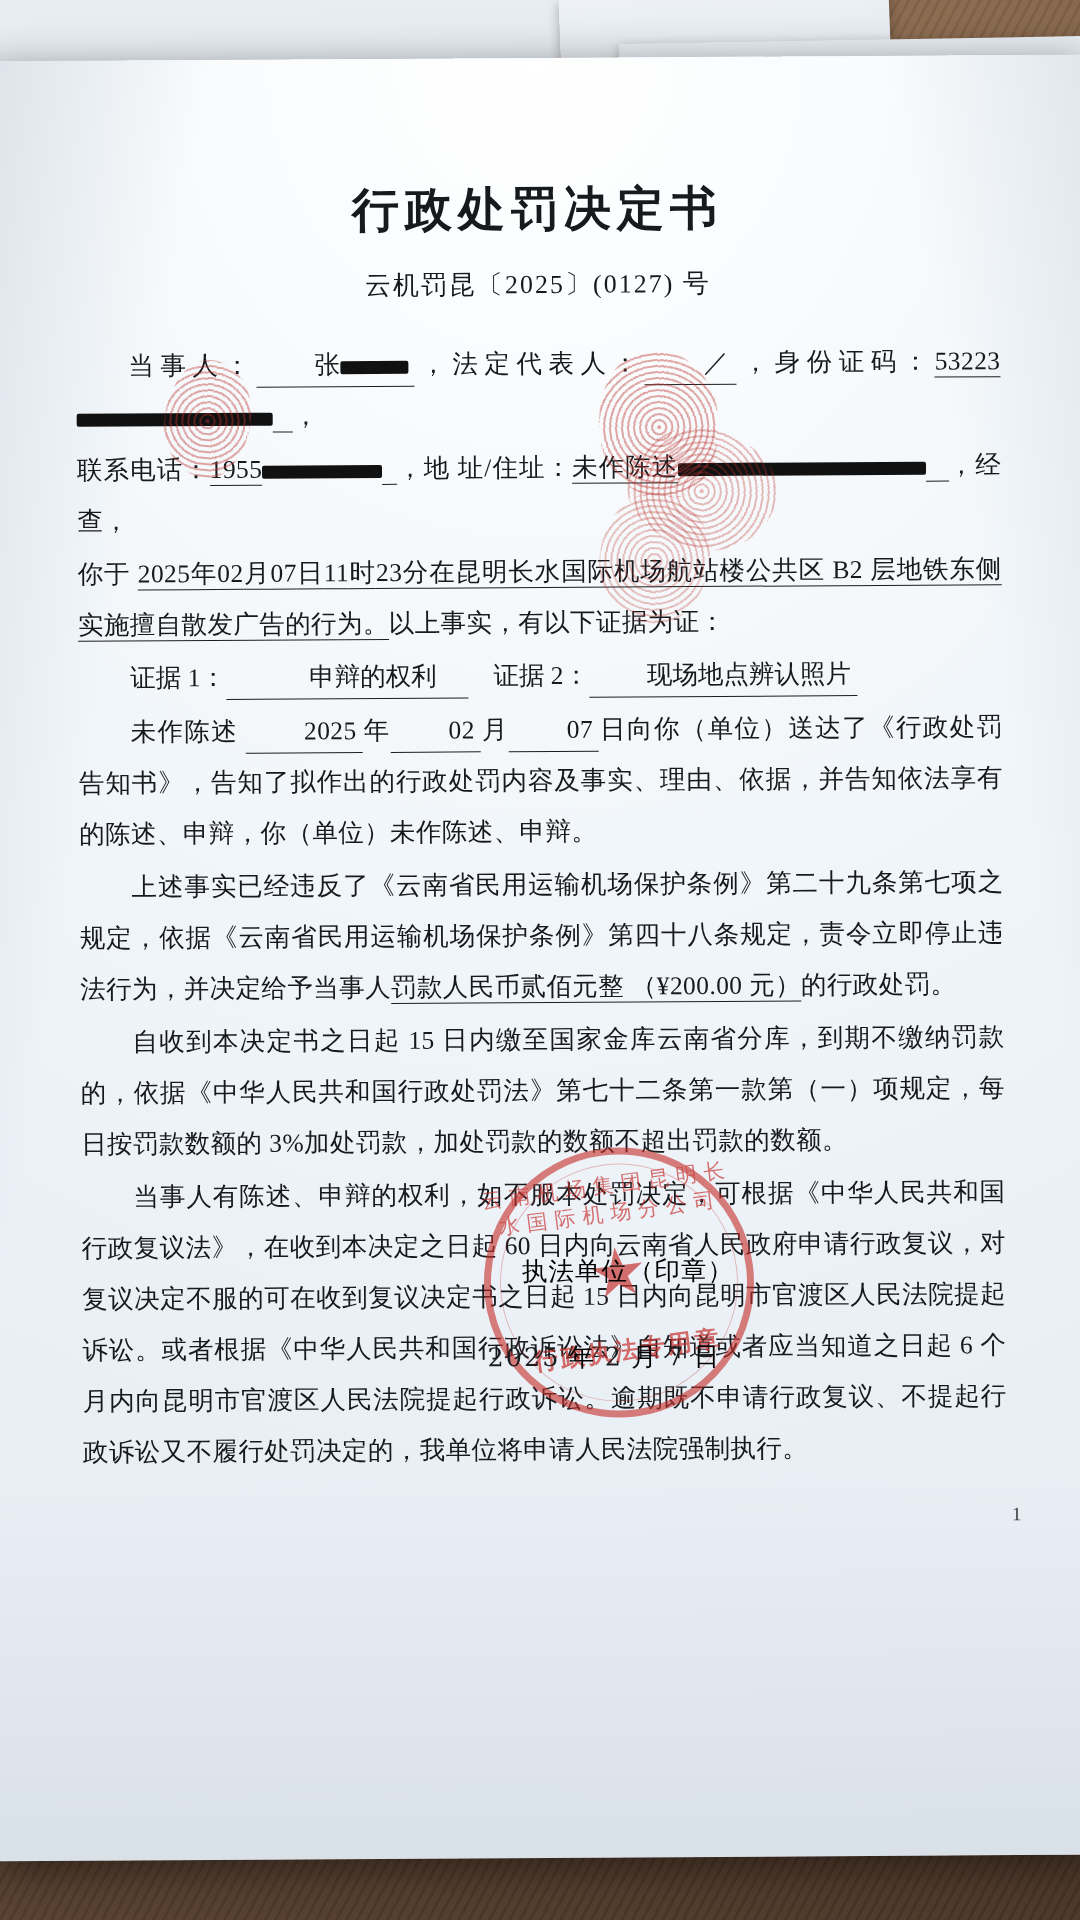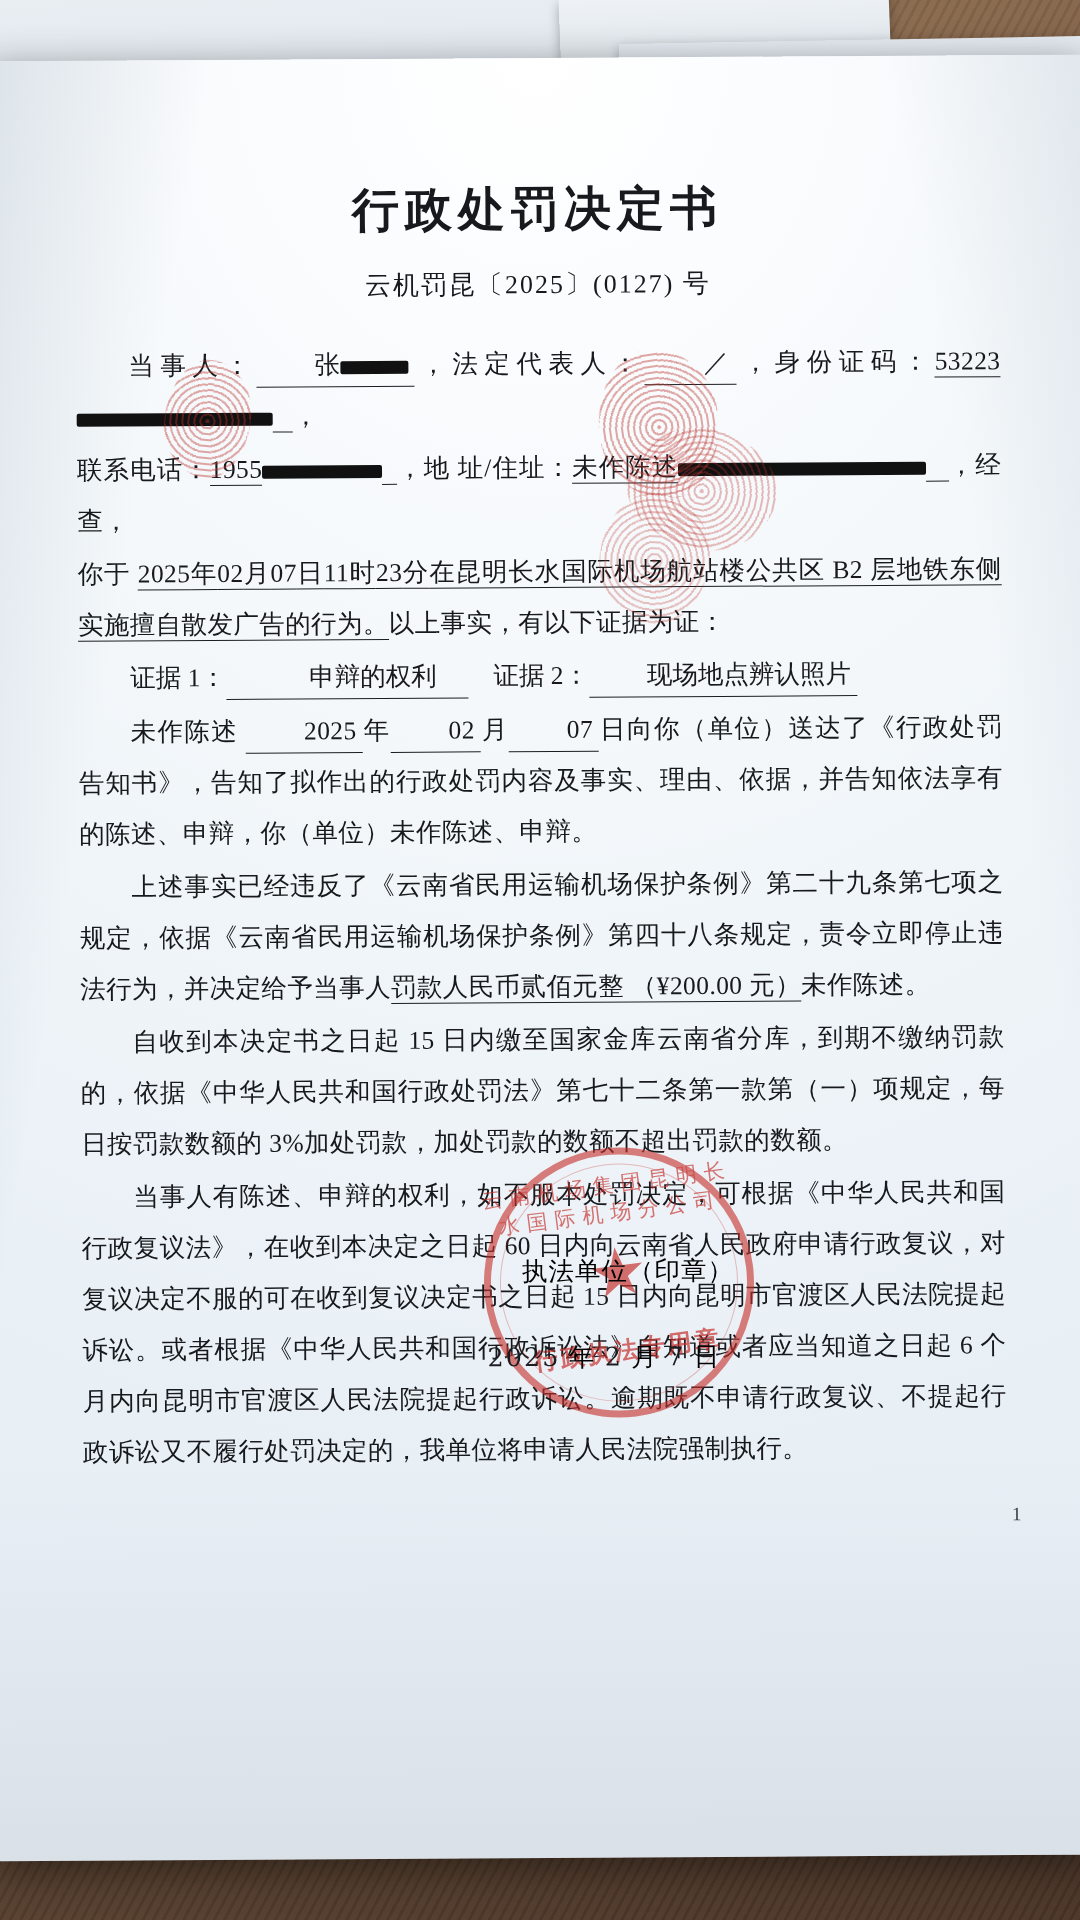--- a/index.html
+++ b/index.html
@@ -269,21 +269,21 @@
         <span>证据 1：</span><span class="fill w230"><span>申辩的权利</span></span>
         &nbsp;&nbsp;&nbsp;<span>证据 2：</span><span class="fill w230"><span>现场地点辨认照片</span></span>
       </div>
 
       <p class="p indent">
         <span>未作陈述</span>
         <span class="fill w100"><span>2025</span></span><span>年</span><span class="fill w60"><span>02</span></span><span>月</span><span class="fill w60"><span>07</span></span><span>日</span><span>向你（单位）送达了《行政处罚告知书》，告知了拟作出的行政处罚内容及事实、理由、依据，并告知依法享有的陈述、申辩，你（单位）未作陈述、申辩。</span>
       </p>
 
       <p class="p indent">
-        <span>上述事实已经违反了《云南省民用运输机场保护条例》第二十九条第七项之规定，依据《云南省民用运输机场保护条例》第四十八条规定，责令立即停止违法行为，并决定给予当事人</span><span class="u">罚款人民币贰佰元整 （¥200.00 元）</span><span>未作陈述。</span>
+        <span>上述事实已经违反了《云南省民用运输机场保护条例》第二十九条第七项之规定，依据《云南省民用运输机场保护条例》第四十八条规定，责令立即停止违法行为，并决定给予当事人</span><span class="u">罚款人民币贰佰元整 （¥200.00 元）</span><span>的行政处罚。</span>
       </p>
 
       <p class="p indent">自收到本决定书之日起 15 日内缴至国家金库云南省分库，到期不缴纳罚款的，依据《中华人民共和国行政处罚法》第七十二条第一款第（一）项规定，每日按罚款数额的 3%加处罚款，加处罚款的数额不超出罚款的数额。</p>
 
       <p class="p indent">当事人有陈述、申辩的权利，如不服本处罚决定，可根据《中华人民共和国行政复议法》，在收到本决定之日起 60 日内向云南省人民政府申请行政复议，对复议决定不服的可在收到复议决定书之日起 15 日内向昆明市官渡区人民法院提起诉讼。或者根据《中华人民共和国行政诉讼法》自知道或者应当知道之日起 6 个月内向昆明市官渡区人民法院提起行政诉讼。逾期既不申请行政复议、不提起行政诉讼又不履行处罚决定的，我单位将申请人民法院强制执行。</p>
     </div>
 
     <div class="fp fp1"></div>
     <div class="fp fp2"></div>
     <div class="fp fp3"></div>

